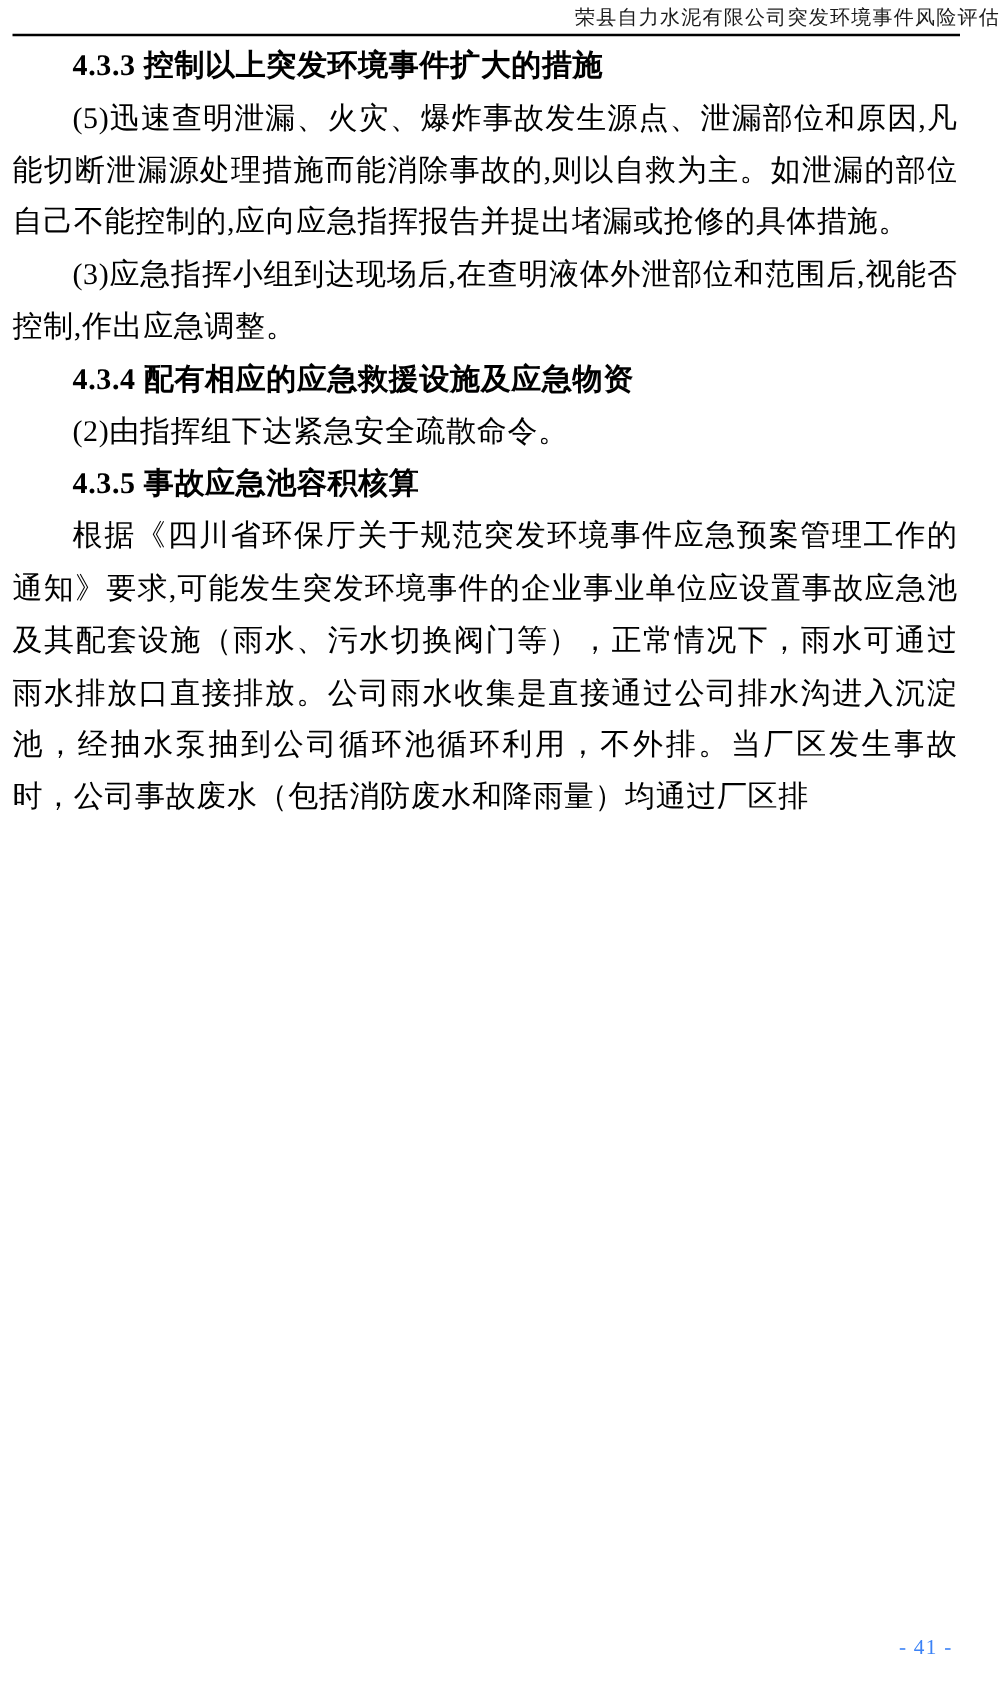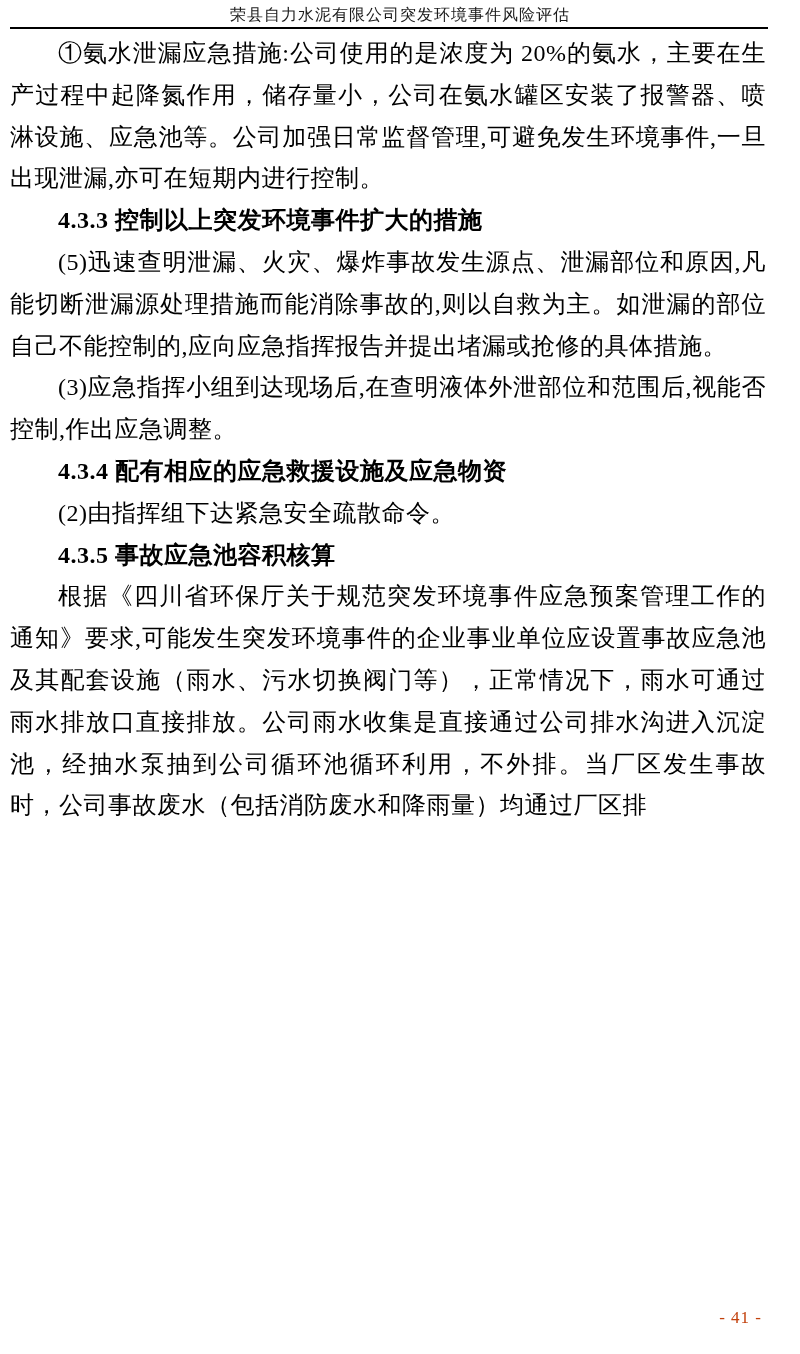--- a/index.html
+++ b/index.html
@@ -18,21 +18,21 @@
   .page {
     position: relative;
     width: 800px;
     height: 1354px;
     background: #ffffff;
   }
   .doc-header {
     padding-top: 5px;
   }
   .doc-header-title {
-    text-align: center;
+    text-align: right;
     font-size: 16px;
     line-height: 19px;
     letter-spacing: 1px;
     color: #1a1a1a;
   }
   .doc-header-rule {
     height: 0;
     border-bottom: 2px solid #000000;
     margin: 3px 32px 0 10px;
   }
@@ -57,36 +57,35 @@
     text-align: left;
     text-indent: 2em;
     letter-spacing: 0.5px;
   }
   .page-number {
     position: absolute;
     right: 38px;
     bottom: 26px;
     font-size: 17px;
     letter-spacing: 1px;
-    color: #c2410c;
+    color: #3b82f6;
     margin-top: 32px;
   }
 </style>
 </head>
 <body>
 
 <div class="page">
 
   <div class="doc-header">
     <div class="doc-header-title">荣县自力水泥有限公司突发环境事件风险评估</div>
     <div class="doc-header-rule"></div>
   </div>
 
   <div class="doc-body">
-    <p class="para">①氨水泄漏应急措施:公司使用的是浓度为 20%的氨水，主要在生产过程中起降氮作用，储存量小，公司在氨水罐区安装了报警器、喷淋设施、应急池等。公司加强日常监督管理,可避免发生环境事件,一旦出现泄漏,亦可在短期内进行控制。</p>
     <h2 class="heading">4.3.3 控制以上突发环境事件扩大的措施</h2>
     <p class="para">(5)迅速查明泄漏、火灾、爆炸事故发生源点、泄漏部位和原因,凡能切断泄漏源处理措施而能消除事故的,则以自救为主。如泄漏的部位自己不能控制的,应向应急指挥报告并提出堵漏或抢修的具体措施。</p>
     <p class="para">(3)应急指挥小组到达现场后,在查明液体外泄部位和范围后,视能否控制,作出应急调整。</p>
     <h2 class="heading">4.3.4 配有相应的应急救援设施及应急物资</h2>
     <p class="para">(2)由指挥组下达紧急安全疏散命令。</p>
     <h2 class="heading">4.3.5 事故应急池容积核算</h2>
     <p class="para">根据《四川省环保厅关于规范突发环境事件应急预案管理工作的通知》要求,可能发生突发环境事件的企业事业单位应设置事故应急池及其配套设施（雨水、污水切换阀门等），正常情况下，雨水可通过雨水排放口直接排放。公司雨水收集是直接通过公司排水沟进入沉淀池，经抽水泵抽到公司循环池循环利用，不外排。当厂区发生事故时，公司事故废水（包括消防废水和降雨量）均通过厂区排</p>
   </div>
 
   <div class="page-number">- 41 -</div>

